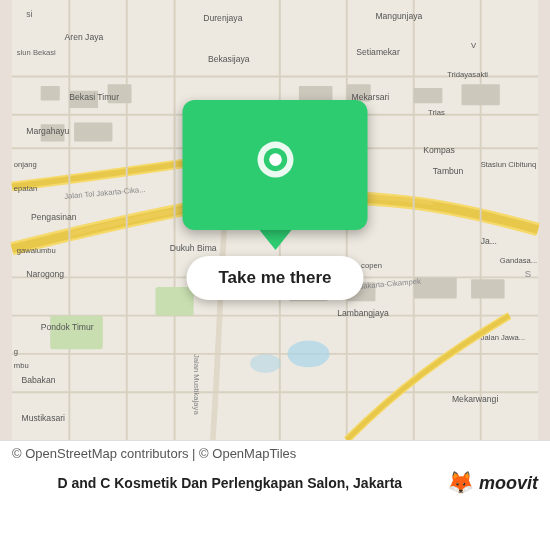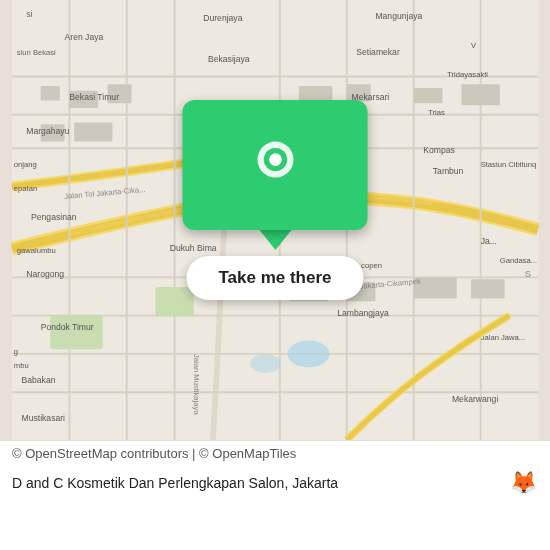--- a/index.html
+++ b/index.html
@@ -102,23 +102,24 @@
 
     #title-row {
       display: flex;
       align-items: center;
       justify-content: space-between;
       padding: 6px 0 10px;
     }
 
     #place-title {
       font-size: 14px;
-      font-weight: 400;
+      font-weight: 700;
       color: #222;
       flex: 1;
+      text-align: center;
     }
 
     #moovit-logo {
       display: flex;
       align-items: center;
       gap: 4px;
       text-decoration: none;
     }
 
     #moovit-owl {
@@ -252,17 +253,18 @@
   </div>
 
   <div id="bottom-bar">
     <div id="attribution-row">
       <span>© OpenStreetMap contributors | © OpenMapTiles</span>
     </div>
     <div id="title-row">
       <span id="place-title">D and C Kosmetik Dan Perlengkapan Salon, Jakarta</span>
       <div id="moovit-logo">
         <span id="moovit-owl" style="font-size:22px;">🦊</span>
+        <span id="moovit-text">moovit</span>
       </div>
     </div>
   </div>
 
 </div>
 
 </body></html>

